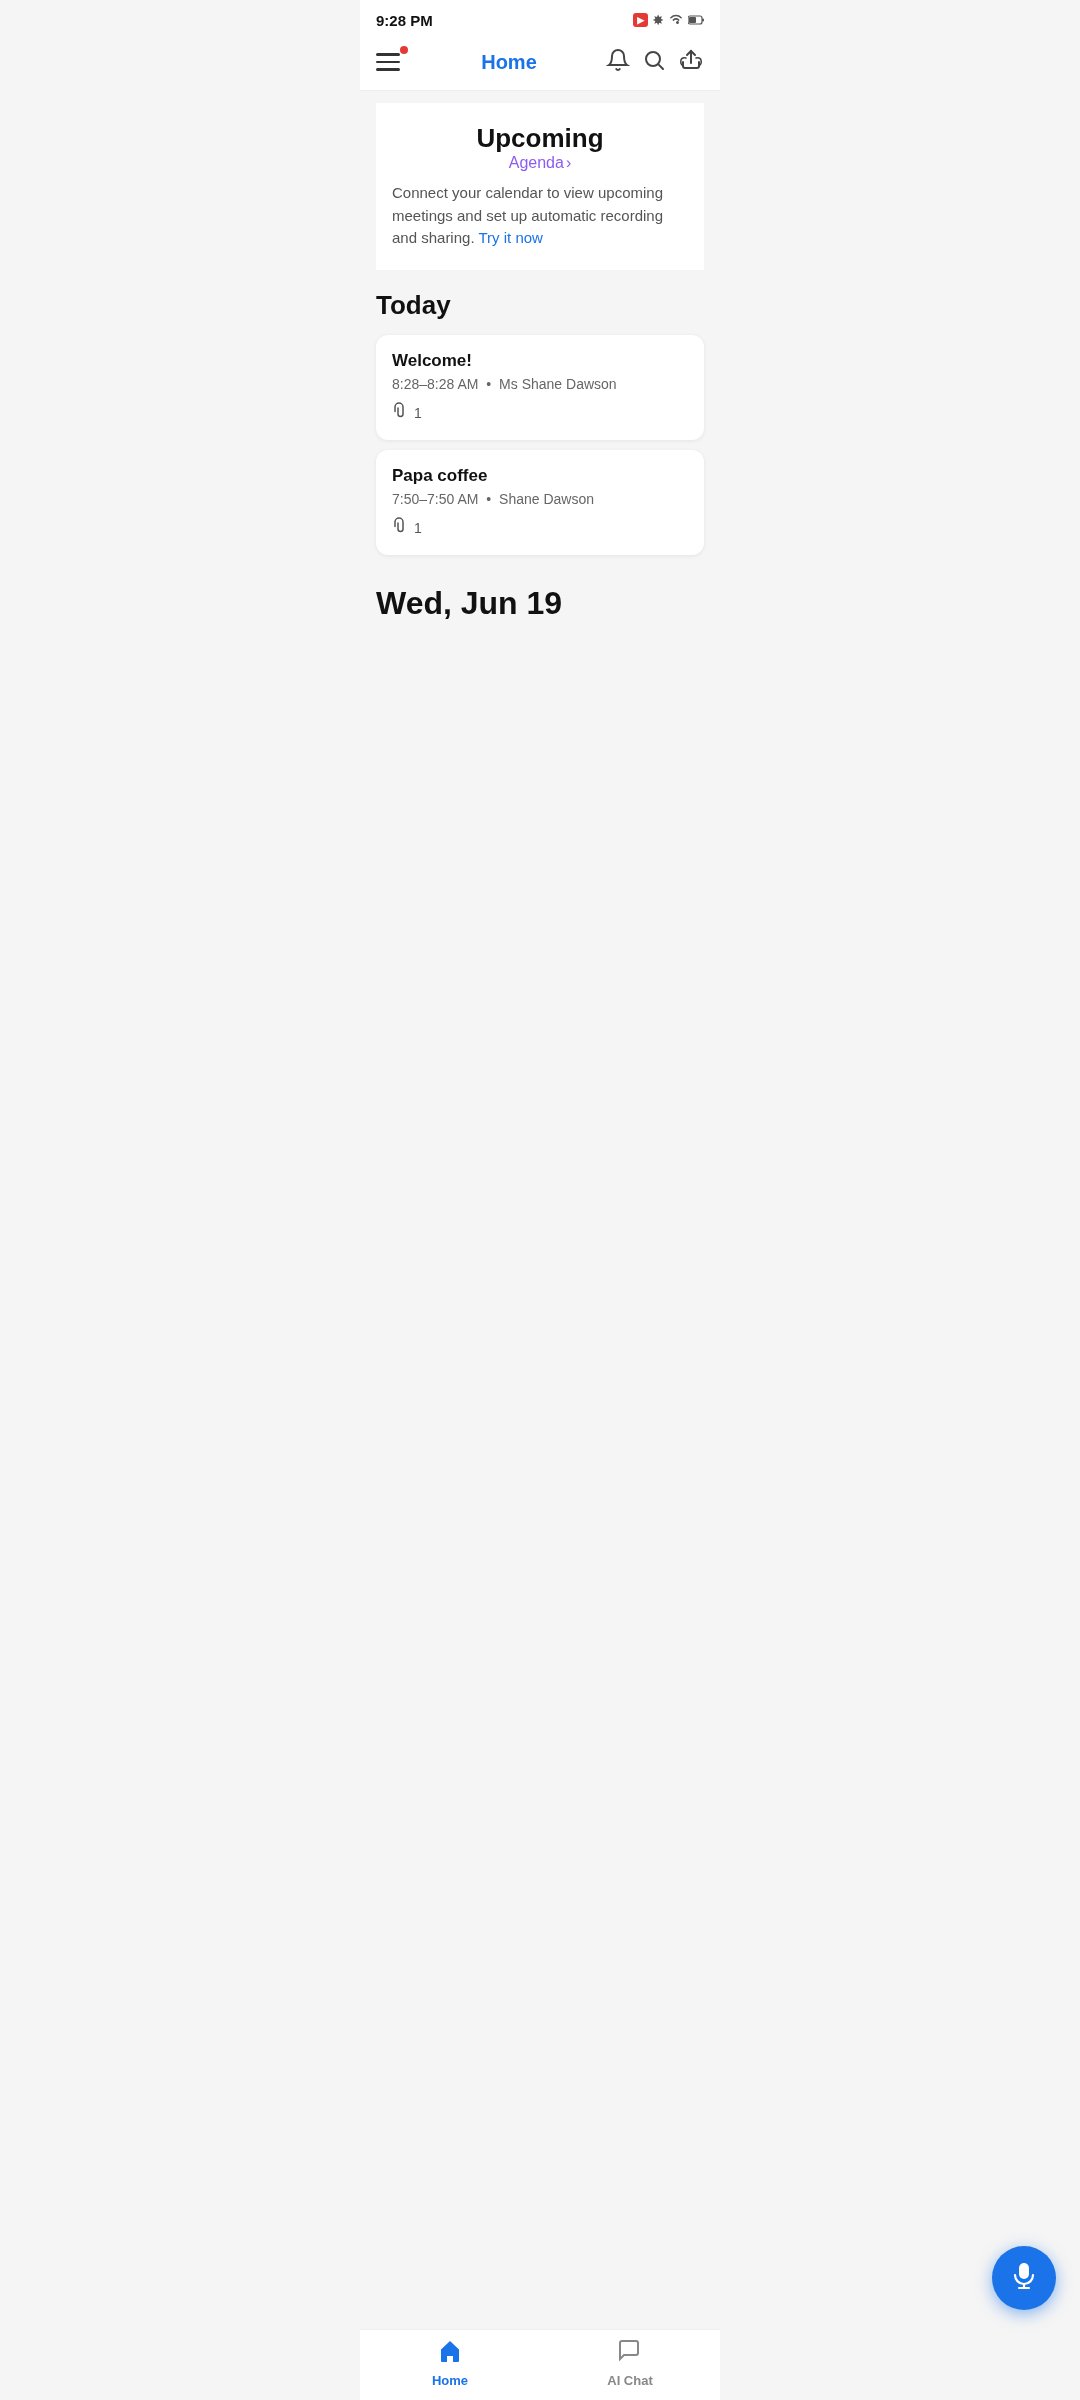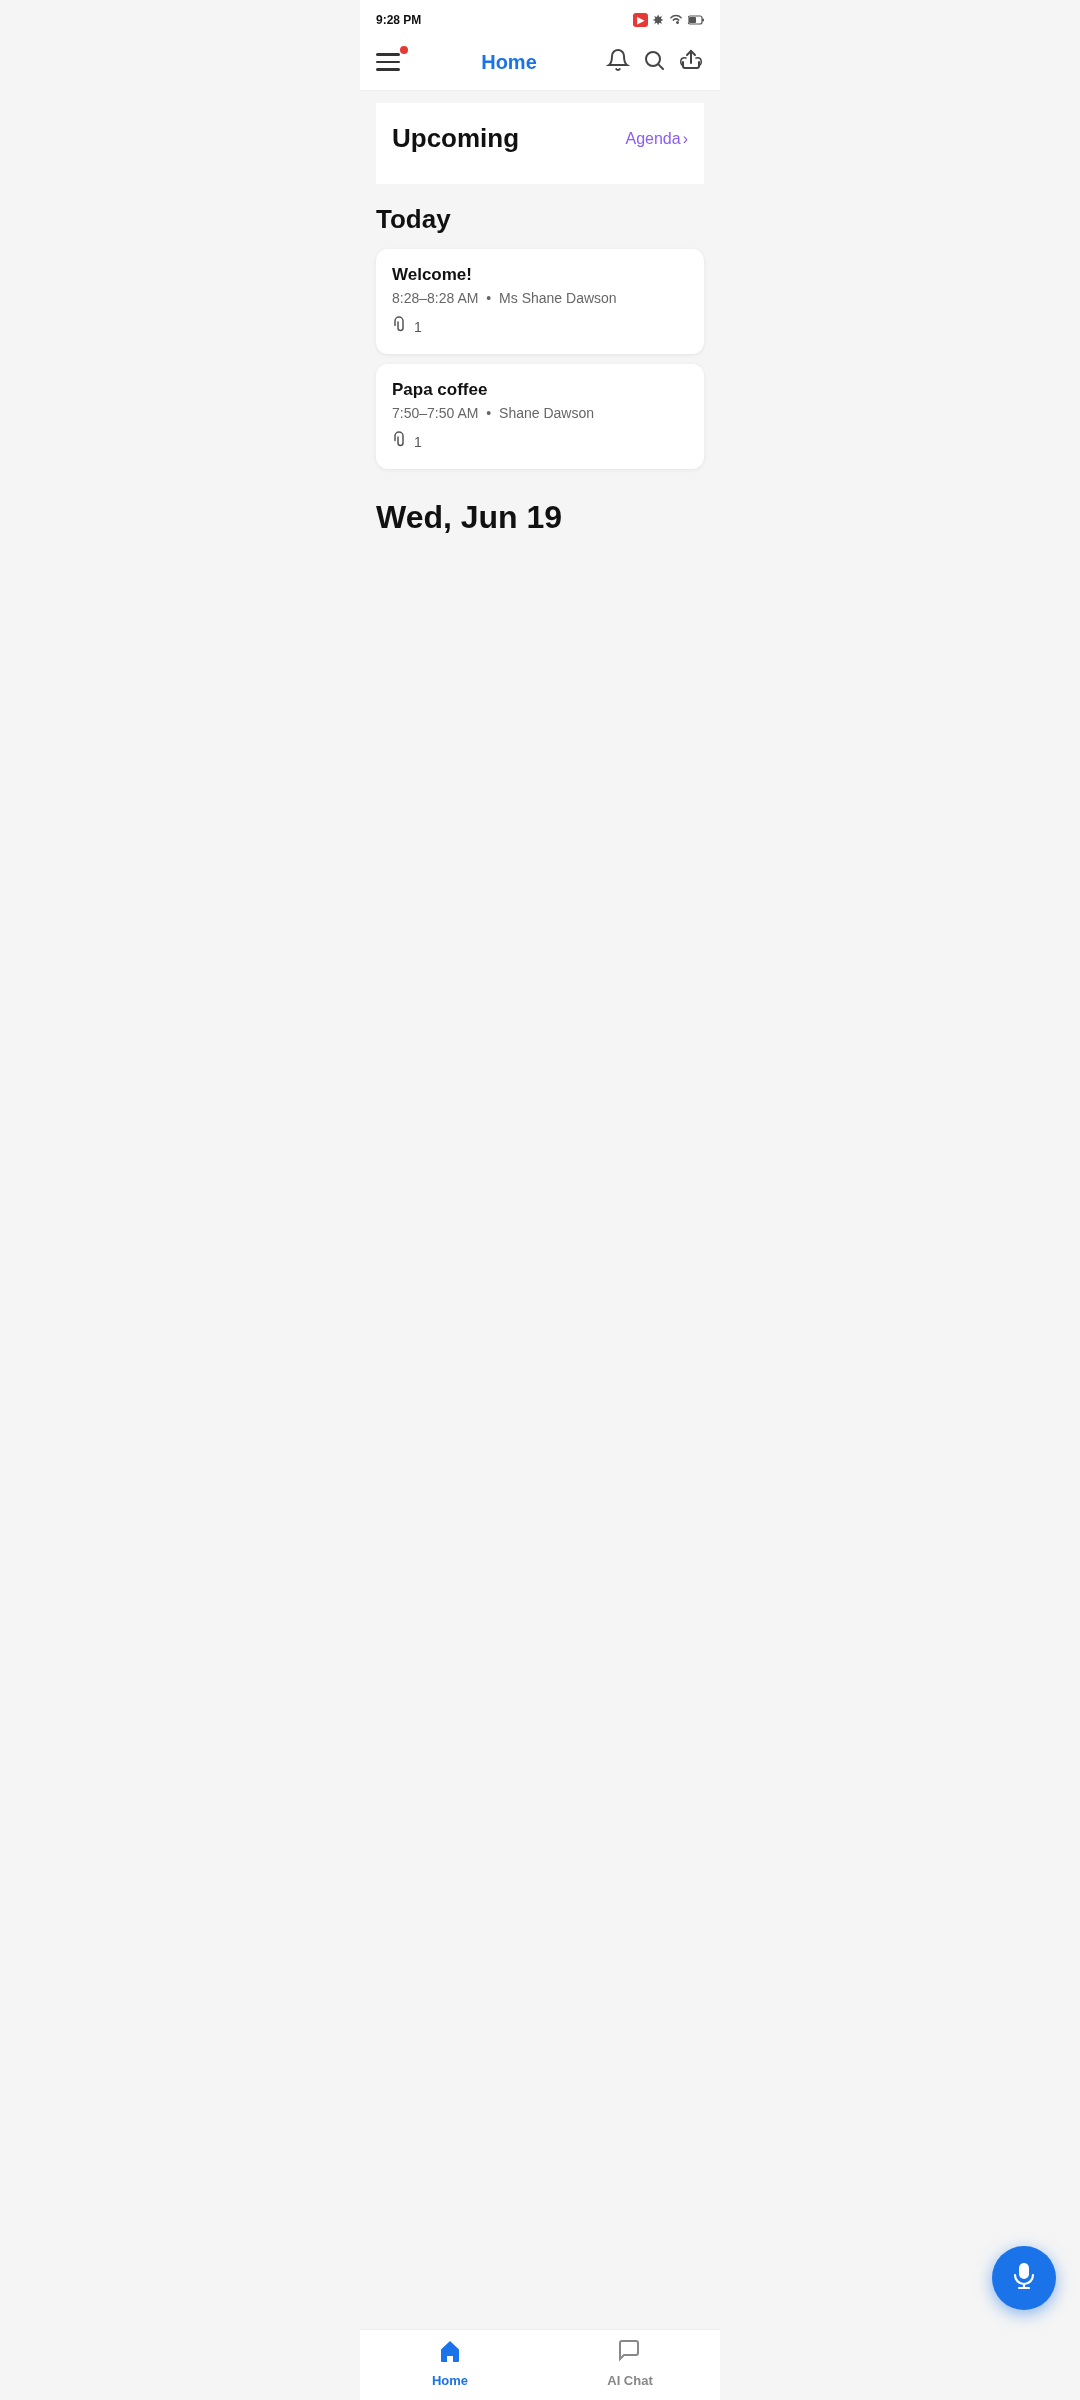--- a/index.html
+++ b/index.html
@@ -18,21 +18,21 @@
     
     .status-bar {
       display: flex;
       justify-content: space-between;
       align-items: center;
       padding: 8px 16px 4px;
       background: #fff;
       height: 36px;
     }
     .status-time {
-      font-size: 12px;
+      font-size: 15px;
       font-weight: 600;
       color: #111;
     }
     .status-icons {
       display: flex;
       align-items: center;
       gap: 4px;
     }
     .status-icon-video {
       background: #e53935;
@@ -106,20 +106,21 @@
       background: #fff;
       padding: 20px 16px 20px;
       margin: 12px 0 0 0;
       border-radius: 0;
     }
     .section-header {
       display: flex;
       justify-content: space-between;
       align-items: center;
       margin-bottom: 10px;
+      flex-direction: column;
     }
     .section-title {
       font-size: 26px;
       font-weight: 800;
       color: #111;
     }
     .agenda-link {
       font-size: 16px;
       color: #8b5cf6;
       text-decoration: none;
@@ -323,20 +324,25 @@
 <div class="main-content">
 
   <div class="section-upcoming">
     <div class="section-header">
       <h2 class="section-title">Upcoming</h2>
       <a class="agenda-link">
         <span>Agenda</span>
         <span class="chevron">›</span>
       </a>
     </div>
+    <p class="upcoming-desc">
+      <span>Connect your calendar to view upcoming meetings and set up automatic recording and sharing.</span>
+      <span> </span>
+      <a class="try-link">Try it now</a>
+    </p>
   </div>
 
   <div class="section-today">
     <h2 class="today-title">Today</h2>
 
 
     <div class="meeting-card">
       <div class="meeting-title">Welcome!</div>
       <div class="meeting-meta">
         <span>8:28–8:28 AM</span>

